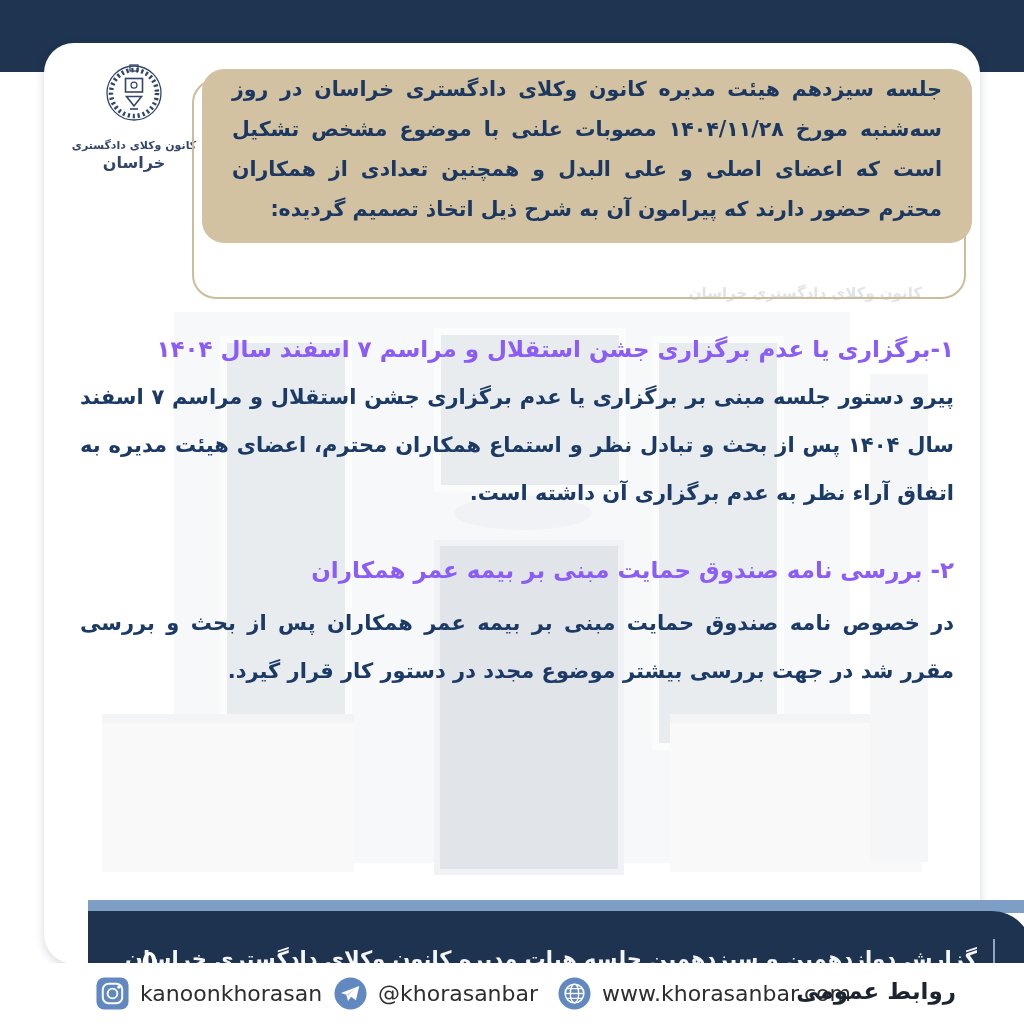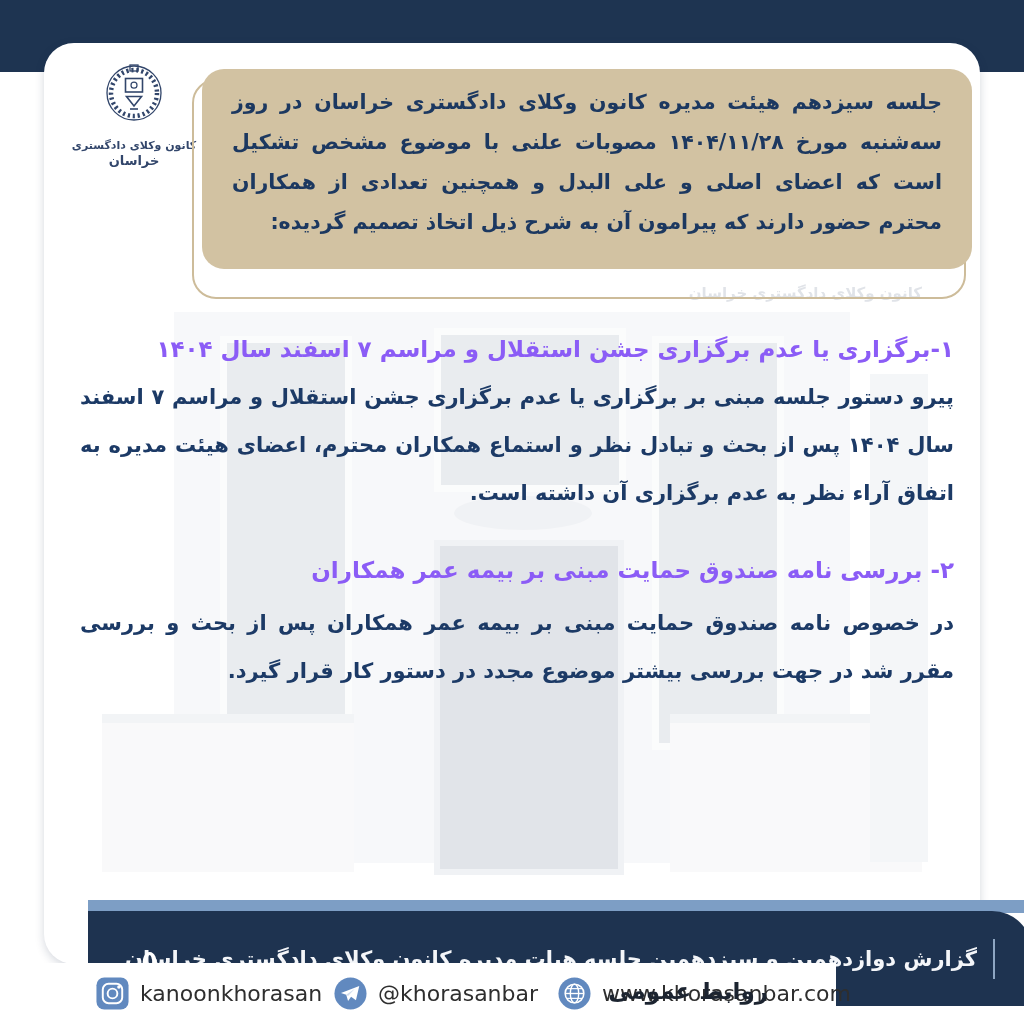--- a/index.html
+++ b/index.html
@@ -6,26 +6,26 @@
   .stage{position:relative;width:1024px;height:1024px;background:#ffffff;overflow:hidden;
          font-family:"DejaVu Sans",sans-serif;}
   
   .top-band{position:absolute;left:0;top:0;width:1024px;height:72px;background:#1e3451;}
   
   .card{position:absolute;left:44px;top:43px;width:936px;height:921px;background:#ffffff;
         border-radius:30px;box-shadow:0 3px 10px rgba(20,40,70,.18);}
   
   .logo{position:absolute;left:14px;top:16px;width:152px;text-align:center;color:#32466b;}
   .logo .l1{font-size:11px;font-weight:700;margin-top:2px;text-align:center;}
-  .logo .l2{font-size:13px;font-weight:700;margin-top:1px;}
+  .logo .l2{font-size:16px;font-weight:700;margin-top:1px;}
   
   .hbox-outline{position:absolute;left:148px;top:36px;width:770px;height:216px;
                 border:2px solid #cdbc9a;border-radius:24px;background:transparent;z-index:1;}
-  .hbox{position:absolute;left:158px;top:26px;width:770px;height:200px;background:#d2c2a2;
-        border-radius:22px;z-index:2;box-sizing:border-box;padding:13px 30px 0 30px;}
+  .hbox{position:absolute;left:158px;top:26px;width:770px;height:174px;background:#d2c2a2;
+        border-radius:22px;z-index:2;box-sizing:border-box;padding:0 30px 0 30px;}
   .hbox p{margin:0;direction:rtl;text-align:justify;text-align-last:right;color:#1c3860;
           font-weight:700;font-size:20.5px;line-height:40px;}
   
   .wm{position:absolute;left:58px;top:235px;width:820px;height:585px;opacity:.42;z-index:0;}
   .wm .sign{position:absolute;top:6px;left:0;width:100%;text-align:right;color:#b6bdc9;
             font-size:15px;font-weight:700;direction:rtl;}
   .wm .facade{position:absolute;left:72px;right:72px;top:34px;bottom:0;background:#eef0f4;}
   .wm .win{position:absolute;background:#ccd2db;border:7px solid #f7f8fa;}
   .wm .entr{position:absolute;left:332px;width:178px;top:262px;height:323px;background:#b9c0cb;
             border:6px solid #dde1e8;}
@@ -42,21 +42,21 @@
   
   .bar-strip{position:absolute;left:44px;top:857px;width:944px;height:13px;background:#7d9ec5;
              border-radius:0 8px 0 0;z-index:4;}
   .bar{position:absolute;left:44px;top:868px;width:944px;height:95px;background:#1e3350;
        border-radius:0 40px 0 40px;z-index:5;display:flex;align-items:center;justify-content:center;}
   .bar-title{direction:rtl;color:#f4f6f9;font-size:21px;font-weight:700;
              border-right:2px solid #8ea6c2;padding-right:16px;line-height:40px;}
   .bar-page{position:absolute;left:54px;top:50%;transform:translateY(-50%);color:#ffffff;
             font-size:25px;font-weight:700;}
   
-  .social{position:absolute;left:0;top:963px;width:836px;height:61px;background:#ffffff;z-index:6;}
+  .social{position:absolute;left:0;top:963px;width:1024px;height:61px;background:#ffffff;z-index:6;}
   .s-item{position:absolute;top:13px;display:flex;align-items:center;gap:10px;
           color:#2e2e2e;font-size:22px;}
   .s-ig{left:95px;} .s-tg{left:333px;} .s-web{left:557px;}
   .pr-label{position:absolute;right:68px;top:15px;direction:rtl;color:#1c2430;
             font-size:23px;font-weight:700;}
 </style>
 </head>
 <body>
 
 <div class="stage">

